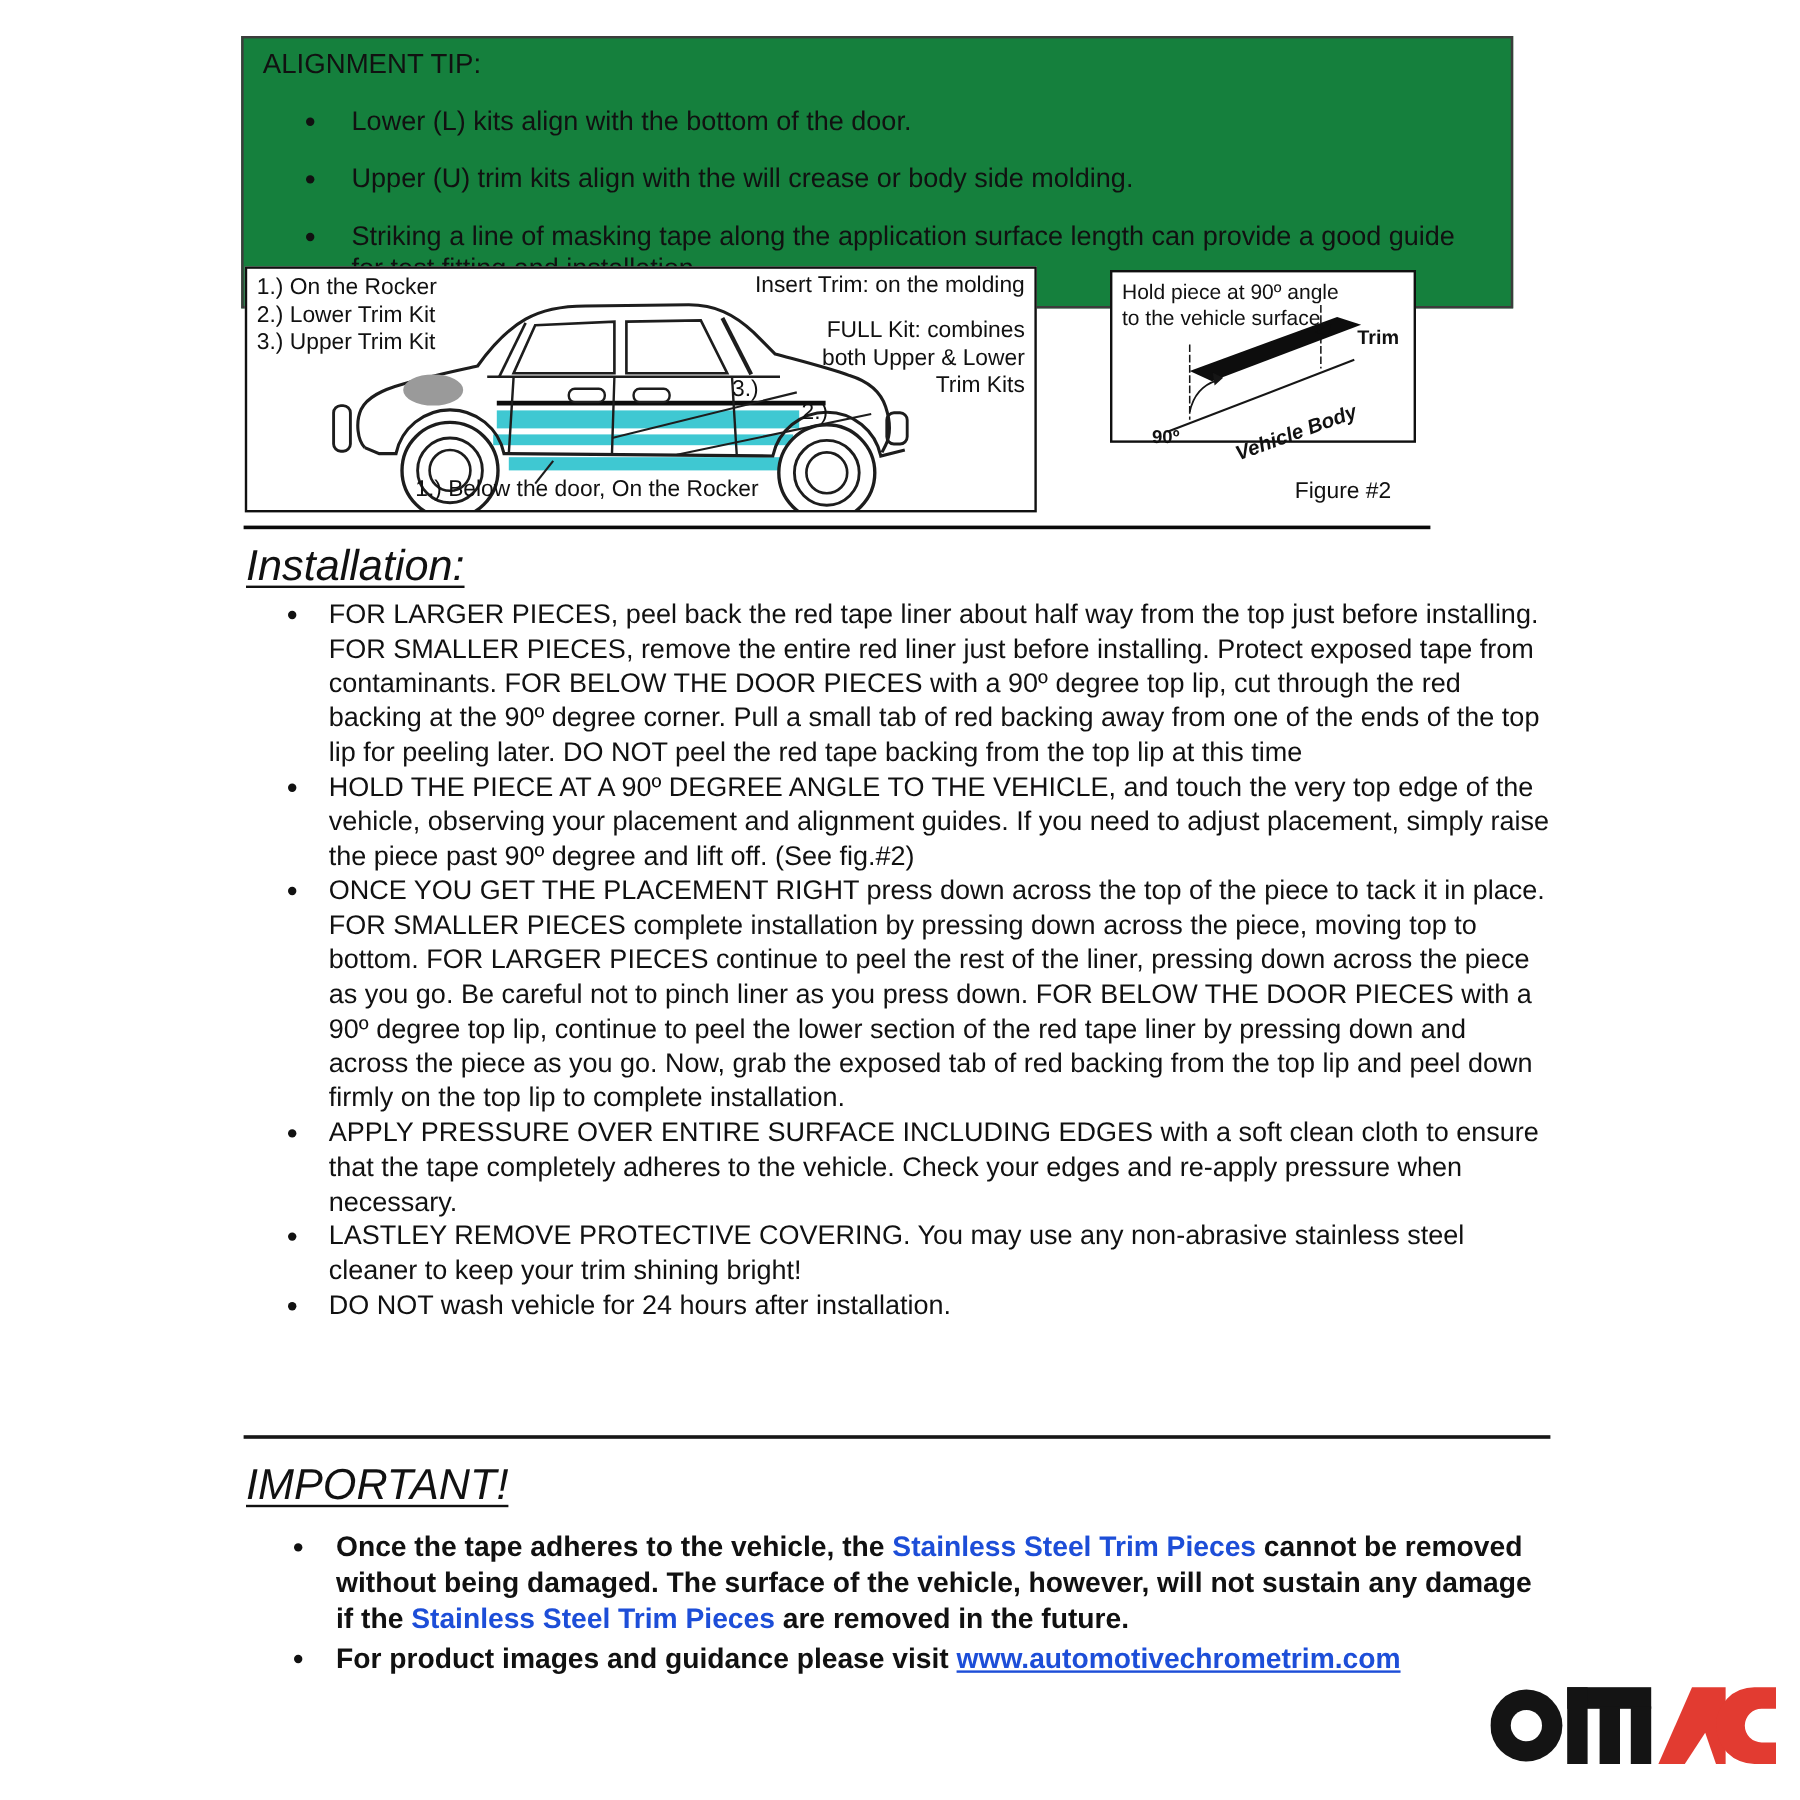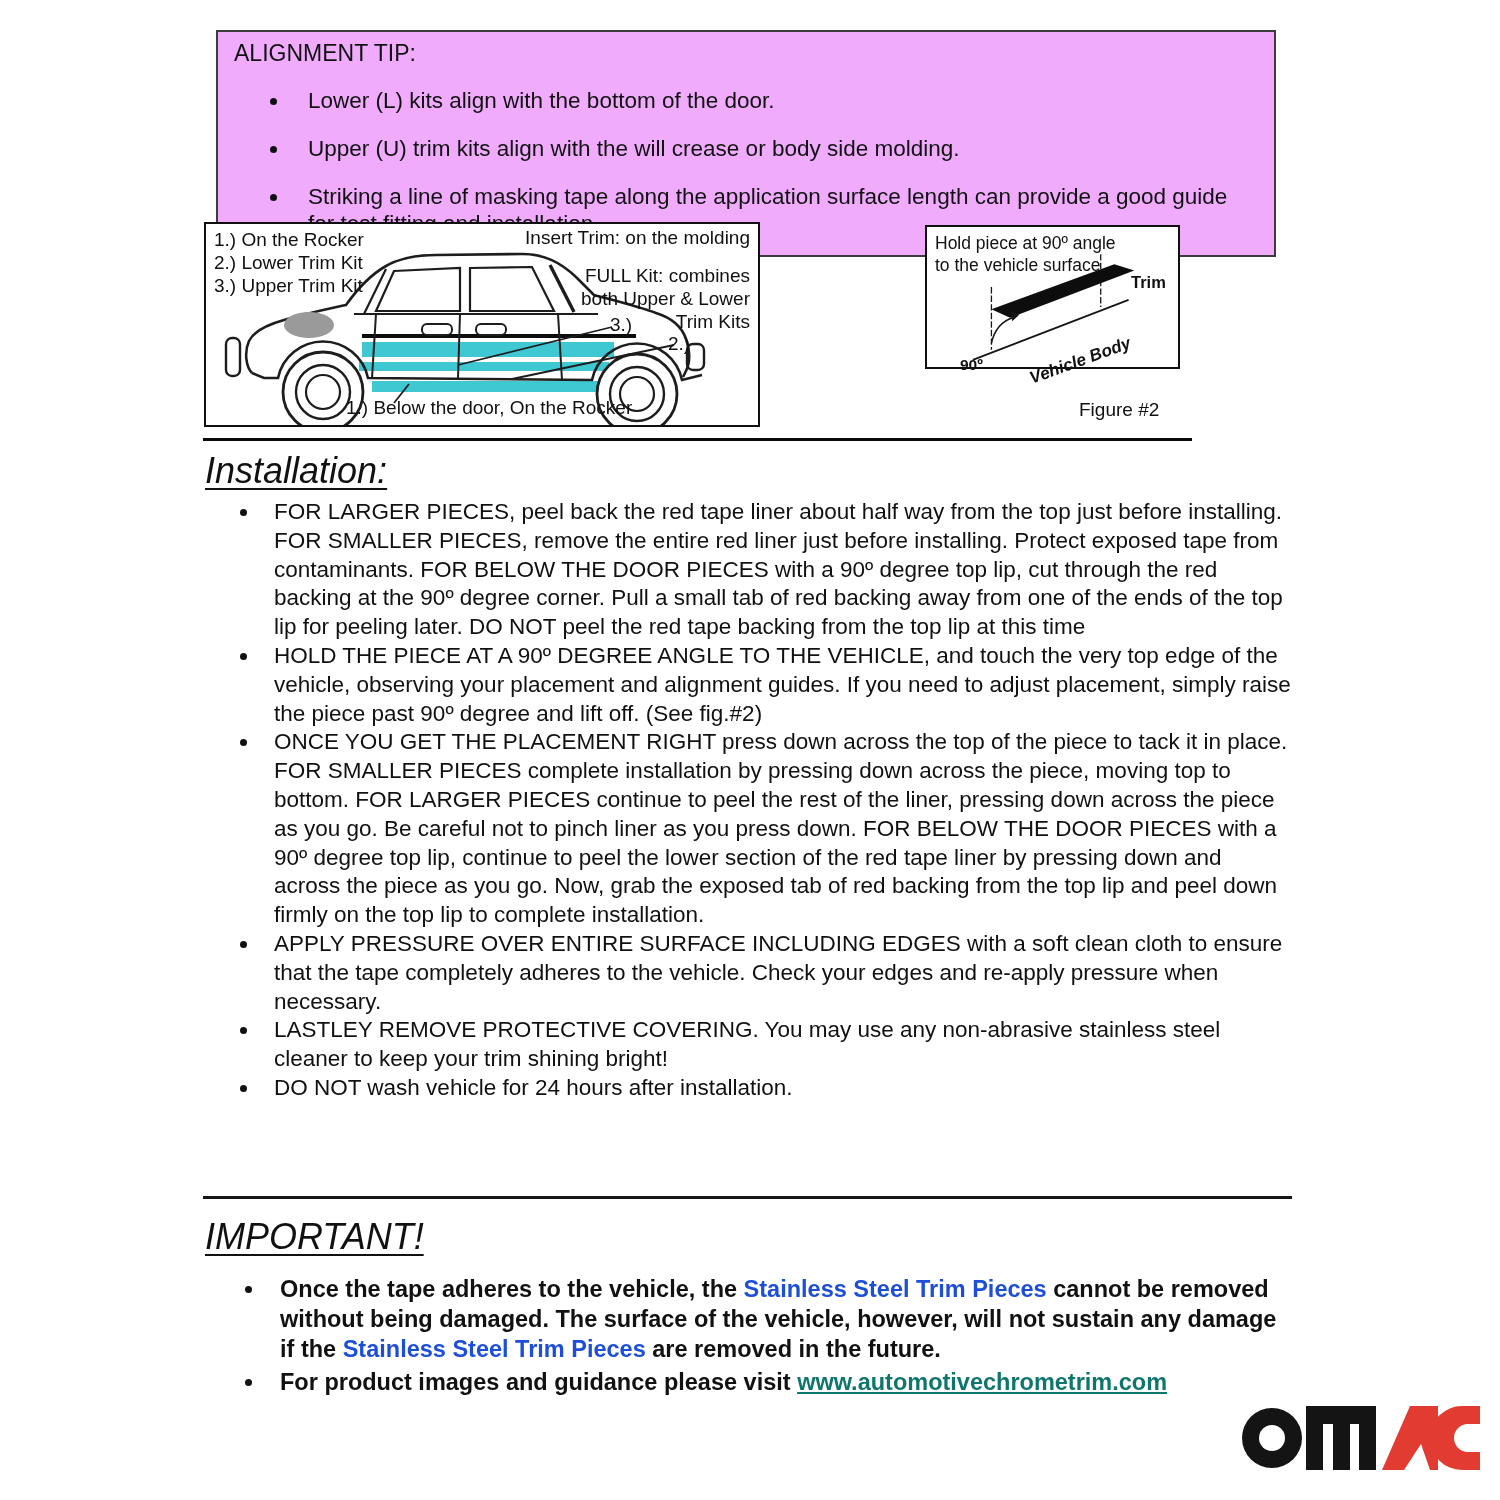--- a/index.html
+++ b/index.html
@@ -4,49 +4,49 @@
 <style>
   html,body{margin:0;padding:0;}
   body{
     width:1500px;height:1500px;position:relative;background:#ffffff;
     font-family:"Liberation Sans", sans-serif;color:#111;overflow:hidden;
   }
   .abs{position:absolute;}
 
   
   #tip-box{
-    left:216px;top:30px;width:1060px;box-sizing:border-box;
-    background:#f0abfc;border:2px solid #3c3c3c;padding:6px 16px 4px 14px;
+    left:201px;top:30px;width:1060px;box-sizing:border-box;
+    background:#15803d;border:2px solid #3c3c3c;padding:6px 16px 4px 14px;
   }
   #tip-title{font-size:23px;margin:2px 0 0 2px;}
   #tip-list{margin:20px 0 14px;padding-left:58px;}
   #tip-list li{padding-left:18px;margin-bottom:21px;font-size:22.5px;line-height:27px;}
   #tip-list li:last-child{margin-bottom:10px;}
 
   
-  #fig-left{left:204px;top:222px;width:556px;height:205px;border:2px solid #101010;background:#fff;box-sizing:border-box;}
+  #fig-left{left:204px;top:222px;width:660px;height:205px;border:2px solid #101010;background:#fff;box-sizing:border-box;}
   #fig-right{left:925px;top:225px;width:255px;height:144px;border:2px solid #101010;background:#fff;box-sizing:border-box;}
   #fig-underline{left:203px;top:438px;width:989px;height:3px;background:#0a0a0a;}
   .fig-label{position:absolute;font-size:19px;line-height:23px;white-space:pre-line;}
   .fig-label.right{text-align:right;}
   #fig-left svg,#fig-right svg{position:absolute;left:0;top:0;width:100%;height:100%;}
 
   
   .sec-heading{font-size:36px;font-style:italic;text-decoration:underline;text-decoration-thickness:2px;text-underline-offset:5px;text-align:center;}
   #install-heading{left:205px;top:450px;}
   #install-list{left:232px;top:498px;width:1032px;margin:0;padding-left:28px;}
   #install-list li{padding-left:14px;font-size:22.5px;line-height:28.8px;}
 
   
   #divider2{left:203px;top:1196px;width:1089px;height:3px;background:#161616;}
   #important-heading{left:205px;top:1216px;}
   #important-list{left:240px;top:1274px;width:1018px;margin:0;padding-left:26px;font-weight:bold;}
   #important-list li{padding-left:14px;font-size:23.5px;line-height:30px;margin-bottom:3px;}
   .red{color:#1d4ed8;}
-  a.link,span.link{color:#0f766e;text-decoration:underline;cursor:pointer;}
+  a.link,span.link{color:#1d4ed8;text-decoration:underline;cursor:pointer;}
 
   
   #logo{left:1242px;top:1398px;width:240px;height:80px;}
   .sr-only{position:absolute;width:1px;height:1px;overflow:hidden;clip:rect(0 0 0 0);}
 </style>
 </head>
 <body>
 
 <div id="tip-box" class="abs">
   <div id="tip-title">ALIGNMENT TIP:</div>

